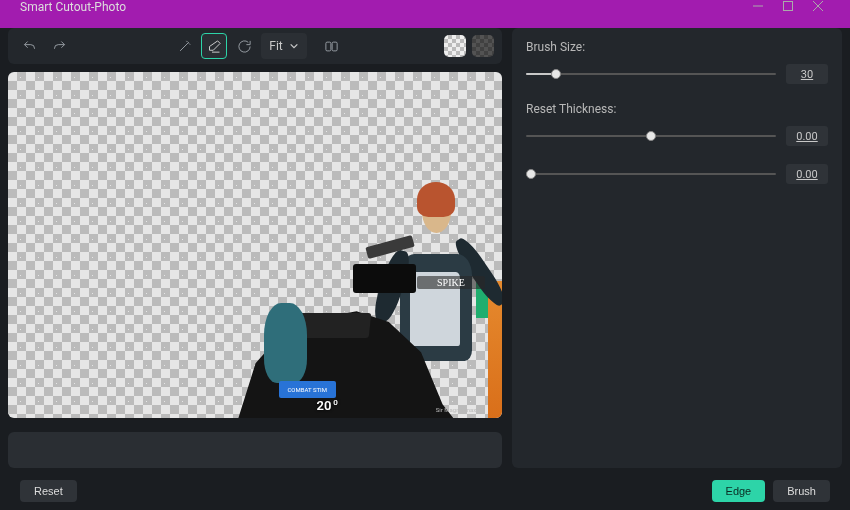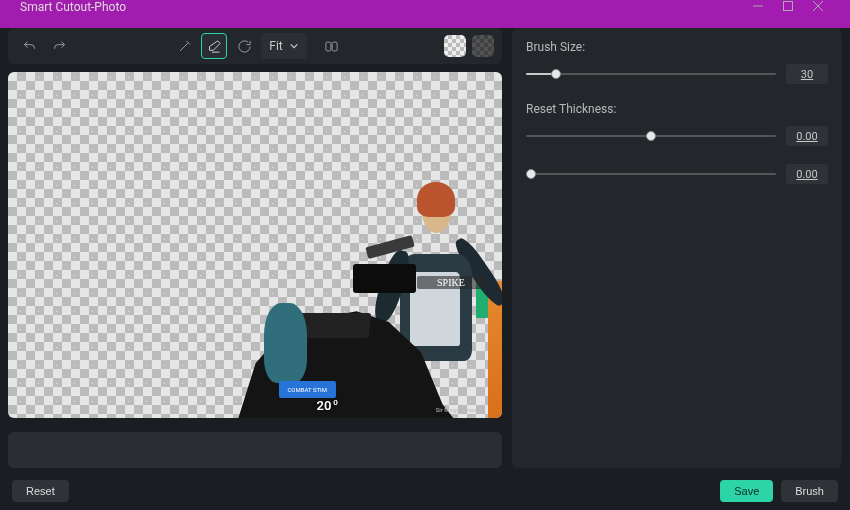--- a/index.html
+++ b/index.html
@@ -190,21 +190,21 @@
   background: #e8e8e8; border: 1px solid #888; cursor: pointer;
 }
 .val-box {
   width: 42px; height: 20px; background: #2f3338;
   border-radius: 3px; font-size: 11px;
   display: flex; align-items: center; justify-content: center; text-decoration: underline;
 }
 .footer {
   position: absolute; bottom: 0; left: 0; right: 0;
   height: 38px; display: flex; align-items: center;
-  padding: 0 12px; gap: 8px;
+  padding: 0 20px; gap: 8px;
 }
 .btn {
   padding: 5px 14px; font-size: 11px;
   background: #2f3338; border: none; border-radius: 4px;
   color: #ddd; cursor: pointer;
 }
 .btn.primary { background: #2dd4a8; color: #0a2a22; font-weight:500; }
 .footer-spacer { flex: 1; }
 </style>
 </head>
@@ -345,15 +345,15 @@
         </div>
         <div class="val-box">0.00</div>
       </div>
     </div>
   </div>
 </div>
 
 <div class="footer">
   <button class="btn">Reset</button>
   <div class="footer-spacer"></div>
-  <button class="btn primary">Save</button>
+  <button class="btn primary">Edge</button>
   <button class="btn">Brush</button>
 </div>
 
 </body></html>

